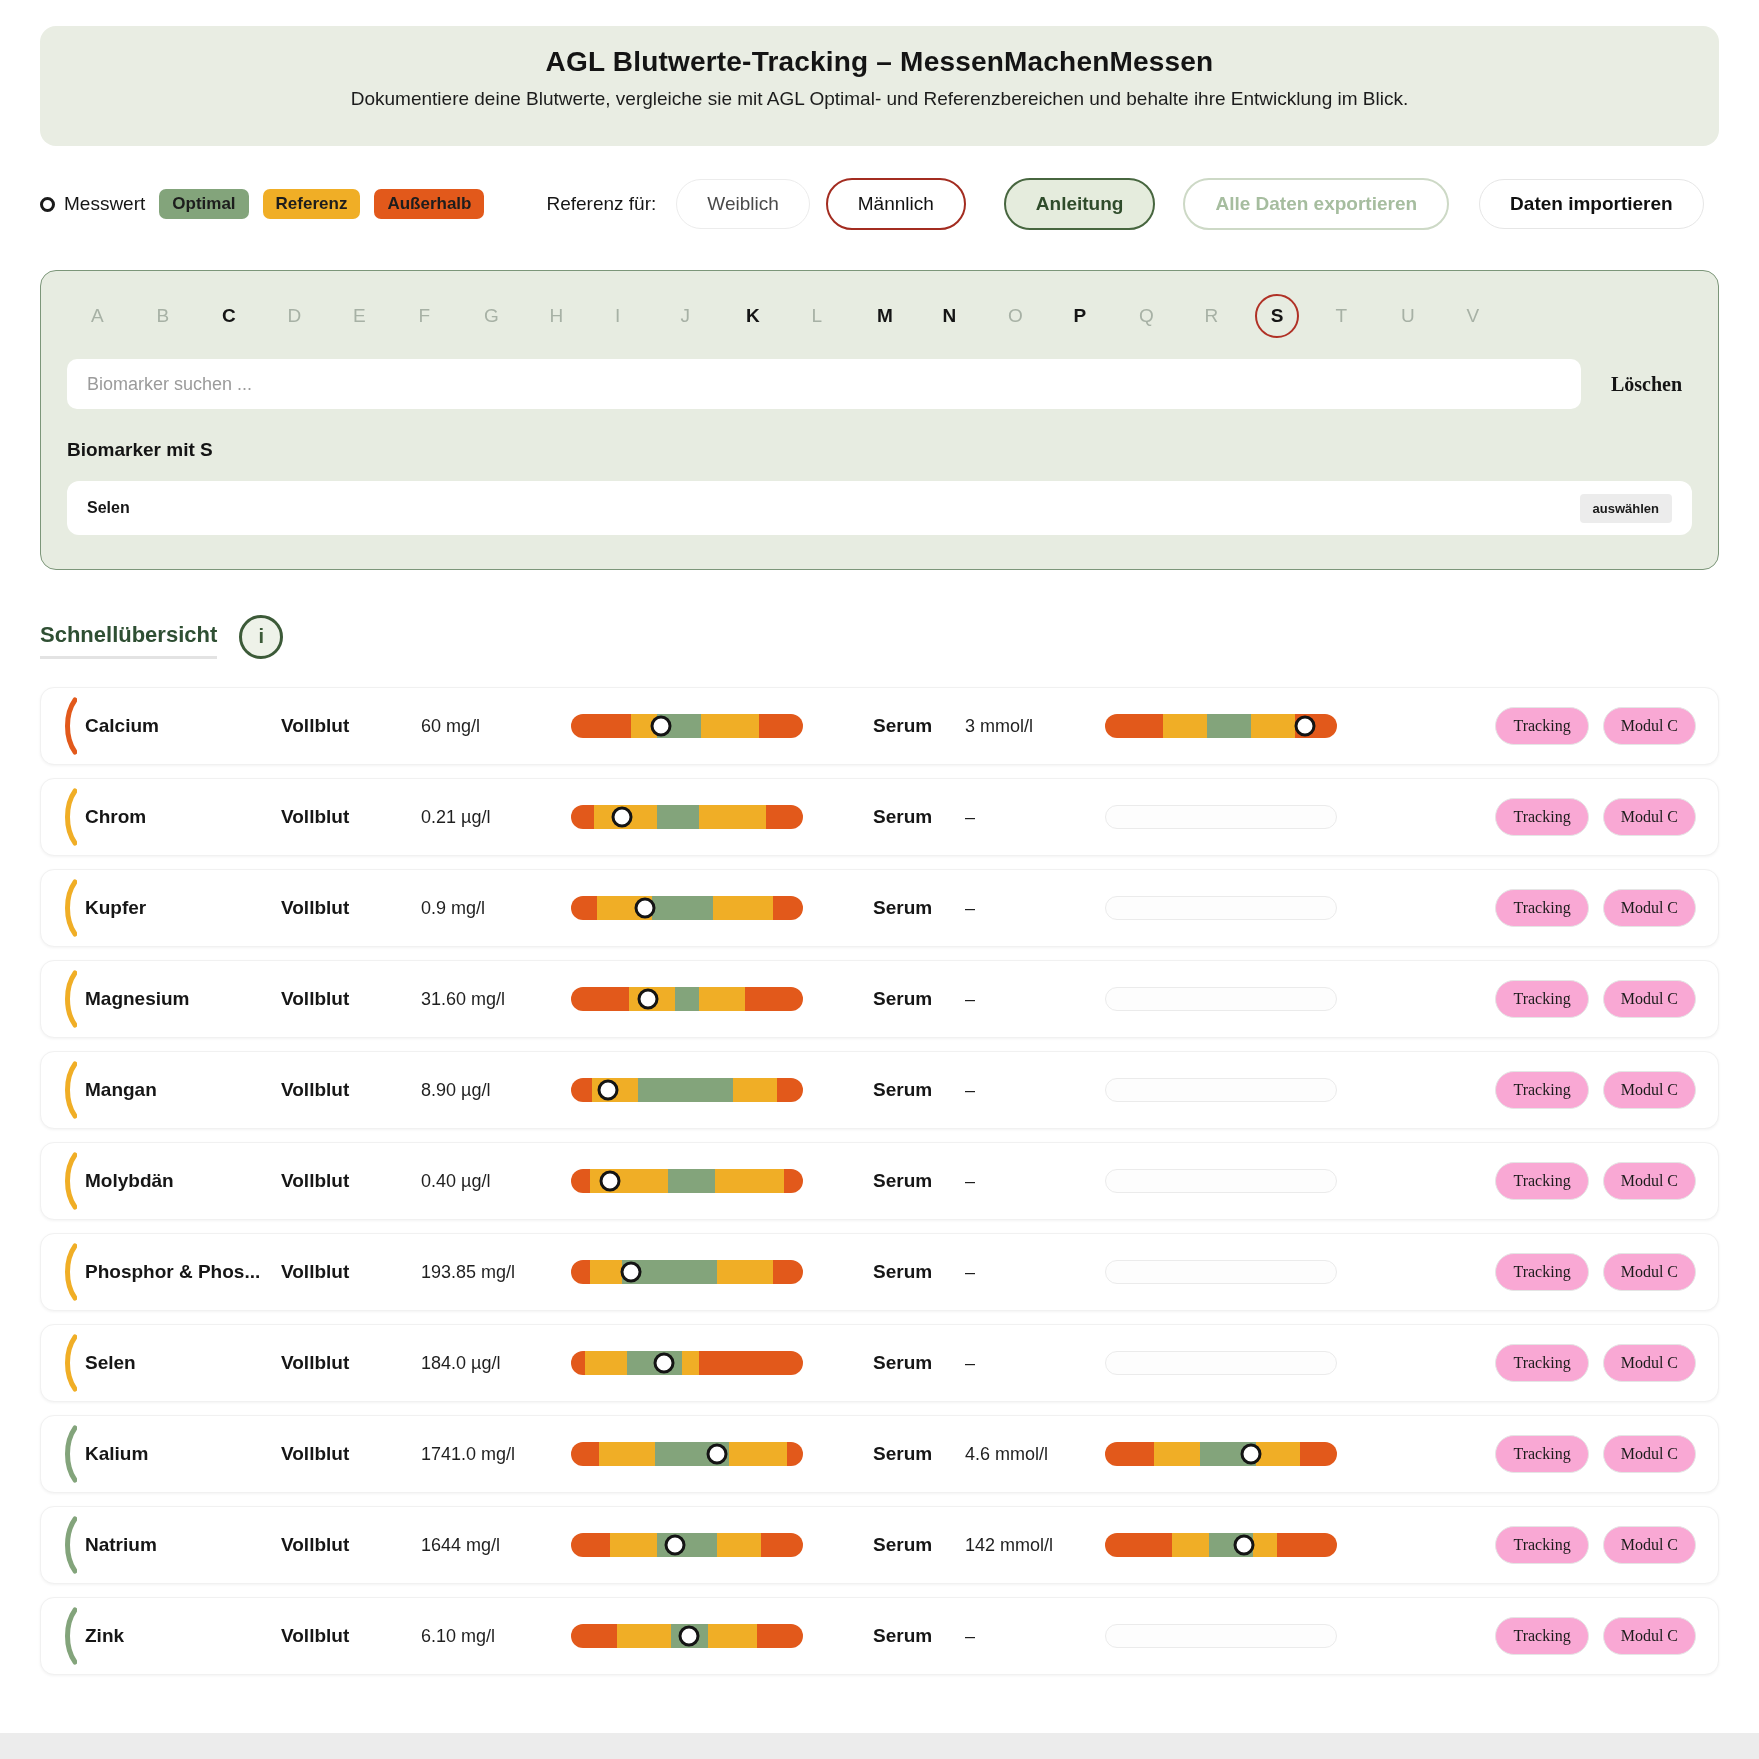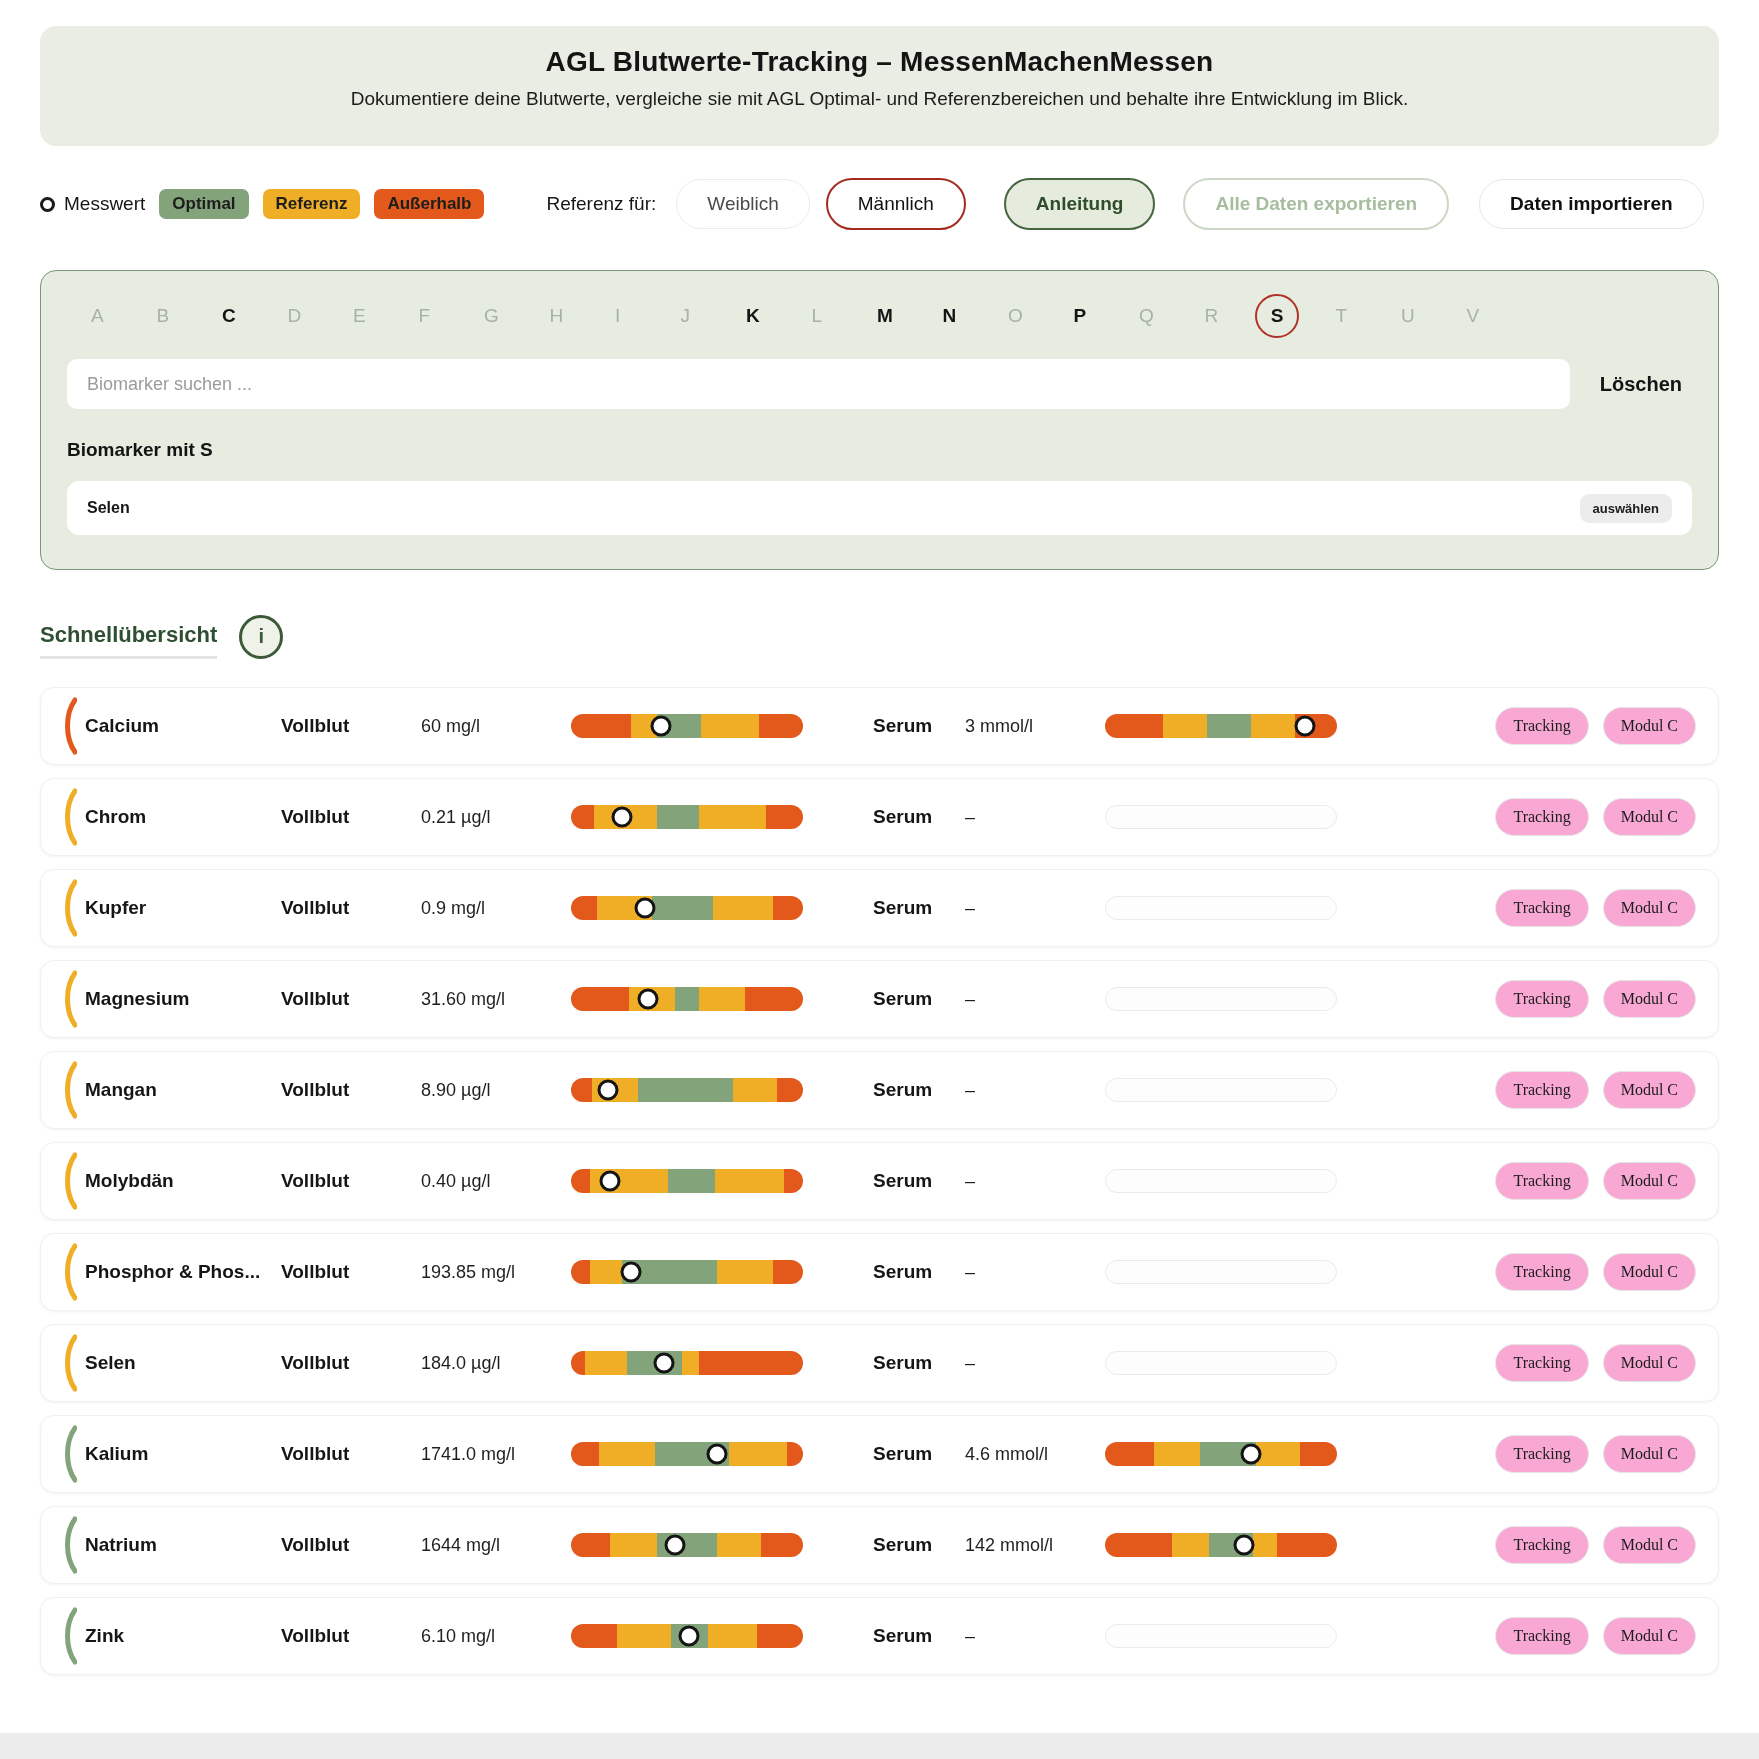--- a/index.html
+++ b/index.html
@@ -34,26 +34,26 @@
   .alpha span { flex:0 0 auto; width:65.5px; text-align:left; font-size:19px; color:#a7b1a5; cursor:pointer; }
   .alpha span.on { color:#151515; font-weight:700; }
   .alpha .circ { display:inline-flex; justify-content:center; align-items:center;
                  width:44px; height:44px; margin:-13px 0 -13px -15px; border:2.5px solid #b03126;
                  border-radius:50%; }
   .searchrow { display:flex; align-items:center; margin-top:30px; }
   .search { flex:1 1 auto; height:50px; background:#fff; border:none; border-radius:10px;
             padding:0 20px; font-size:18px; color:#222; font-family:inherit; }
   .search::placeholder { color:#9b9b9b; }
   .clear-btn { background:none; border:none; font-size:20px; font-weight:700; color:#141414;
-               margin:0 10px 0 30px; cursor:pointer; font-family:Liberation Sans, sans-serif; }
+               margin:0 10px 0 30px; cursor:pointer; font-family:Liberation Serif, serif; }
   .results-h { font-size:19px; font-weight:700; margin-top:30px; color:#141414; }
   .result-card { background:#fff; border-radius:12px; margin-top:20px; height:54px;
                  display:flex; align-items:center; justify-content:space-between; padding:0 20px; }
   .result-card .rname { font-size:16px; font-weight:700; }
-  .choose { background:#ececec; border:none; border-radius:9px; padding:7px 13px; font-size:13px;
+  .choose { background:#ececec; border:none; border-radius:4px; padding:7px 13px; font-size:13px;
             font-weight:700; color:#1a1a1a; cursor:pointer; font-family:inherit; }
 
   
   .overview-head { display:flex; align-items:center; gap:22px; margin-top:52px; }
   .overview-title { font-size:22px; font-weight:700; color:#2f4f33; border-bottom:3px solid #e3e3e3;
                     padding-bottom:8px; }
   .info { width:44px; height:44px; border-radius:50%; border:3.5px solid #3c5a38; background:#eef2e9;
           color:#3c5a38; font-size:20px; font-weight:700; display:flex; align-items:center;
           justify-content:center; cursor:pointer; margin-top:-8px; }
 

